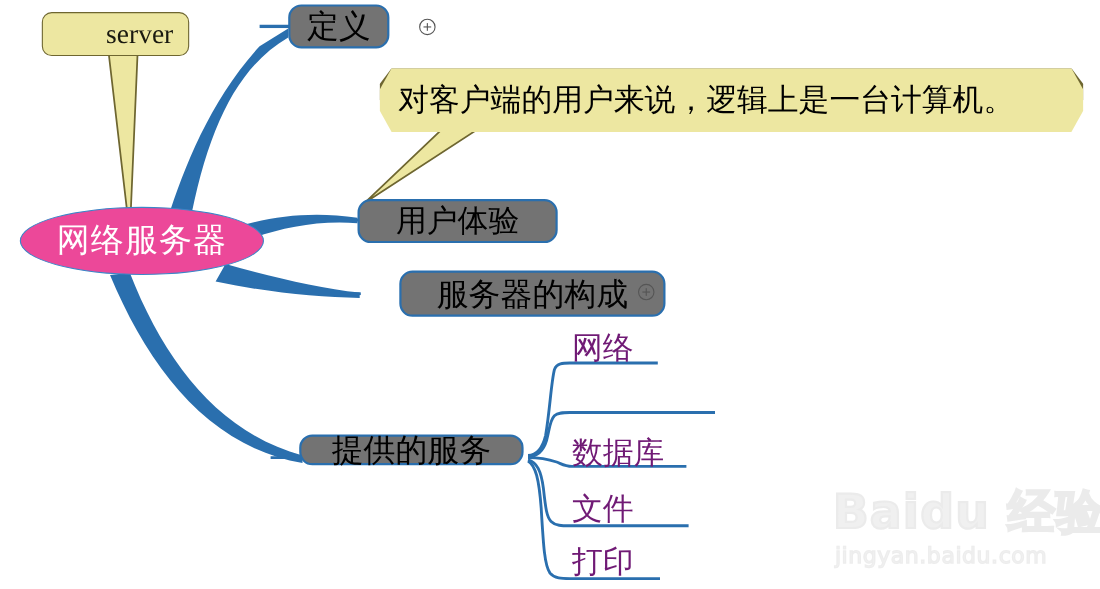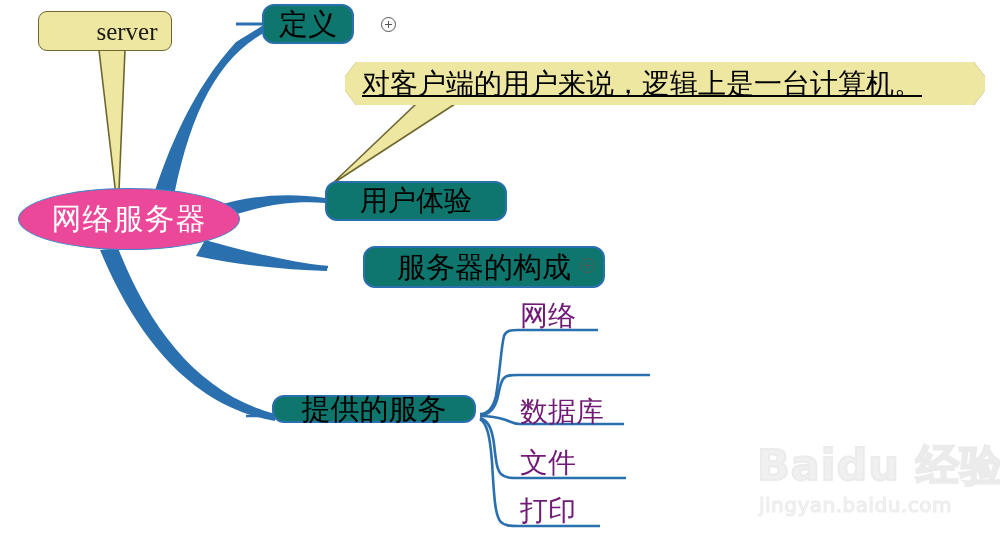--- a/index.html
+++ b/index.html
@@ -47,21 +47,21 @@
     font-size: 30px;
     line-height: 1;
     letter-spacing: 1px;
     white-space: nowrap;
     font-family: "DejaVu Sans", "Liberation Sans", sans-serif;
   }
 
   
   .topic {
     position: absolute;
-    background: #0f766e;
+    background: #737373;
     border: 2px solid #2A6FAE;
     border-radius: 12px;
     display: flex;
     align-items: center;
     justify-content: center;
     box-sizing: border-box;
     padding: 0 12px;
   }
   .topic .label {
     color: #000000;
@@ -149,29 +149,28 @@
     line-height: 1;
     font-family: "Liberation Serif", "DejaVu Serif", serif;
   }
 
   
   .note-box {
     position: absolute;
     left: 345px;
     top: 62px;
     width: 640px;
-    height: 43px;
+    height: 58px;
     background: #EDE7A1;
     display: flex;
     align-items: center;
     box-sizing: border-box;
     padding-left: 17px;
     clip-path: polygon(0 34%, 11px 0, calc(100% - 11px) 0, 100% 34%,
                        100% 66%, calc(100% - 11px) 100%, 11px 100%, 0 66%);
-    text-decoration: underline;
   }
   .note-box-border {
     position: absolute;
     left: 345px;
     top: 62px;
     width: 640px;
     height: 43px;
     background: #6E6630;
     clip-path: polygon(0 34%, 11px 0, calc(100% - 11px) 0, 100% 34%,
                        100% 66%, calc(100% - 11px) 100%, 11px 100%, 0 66%);

